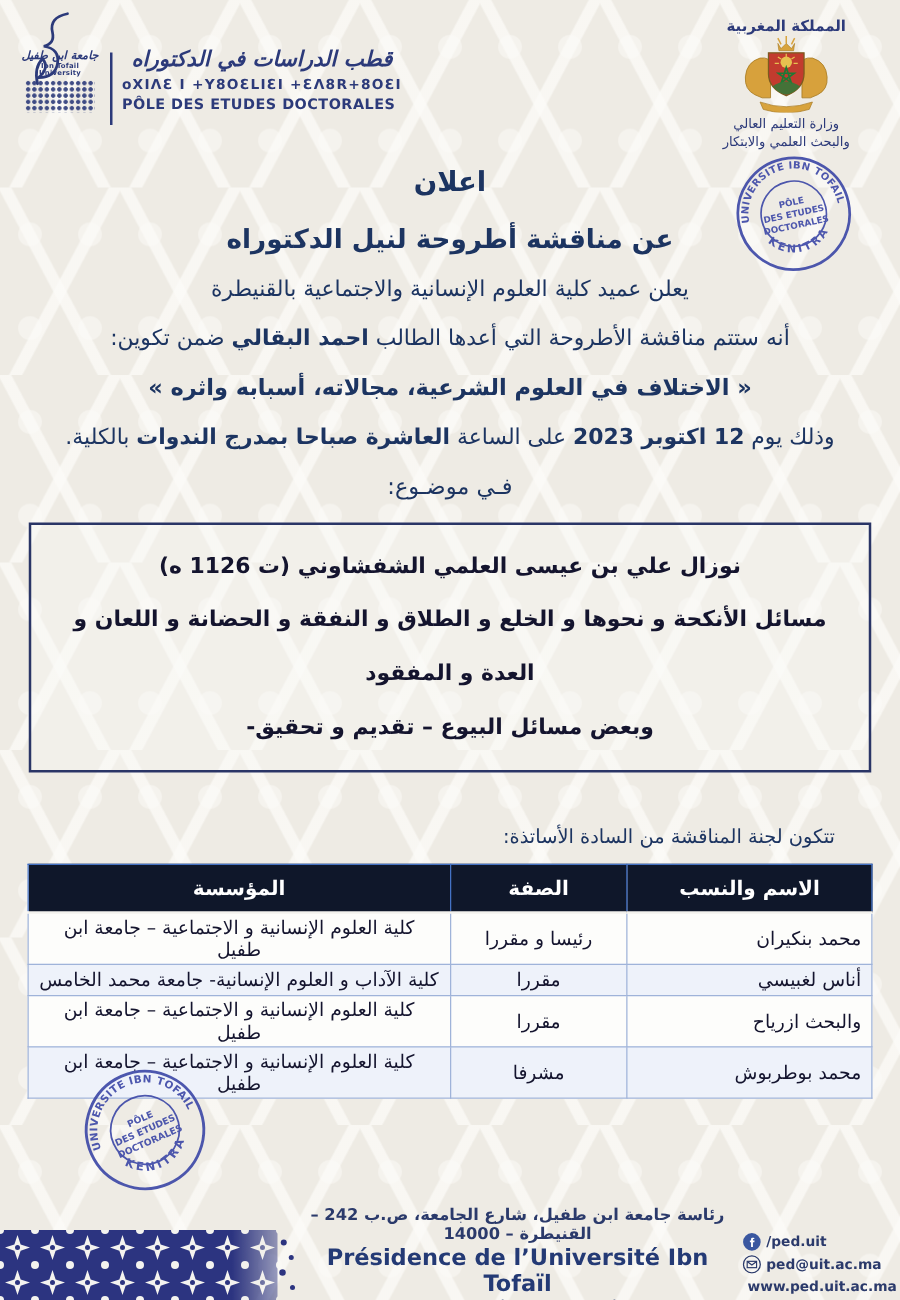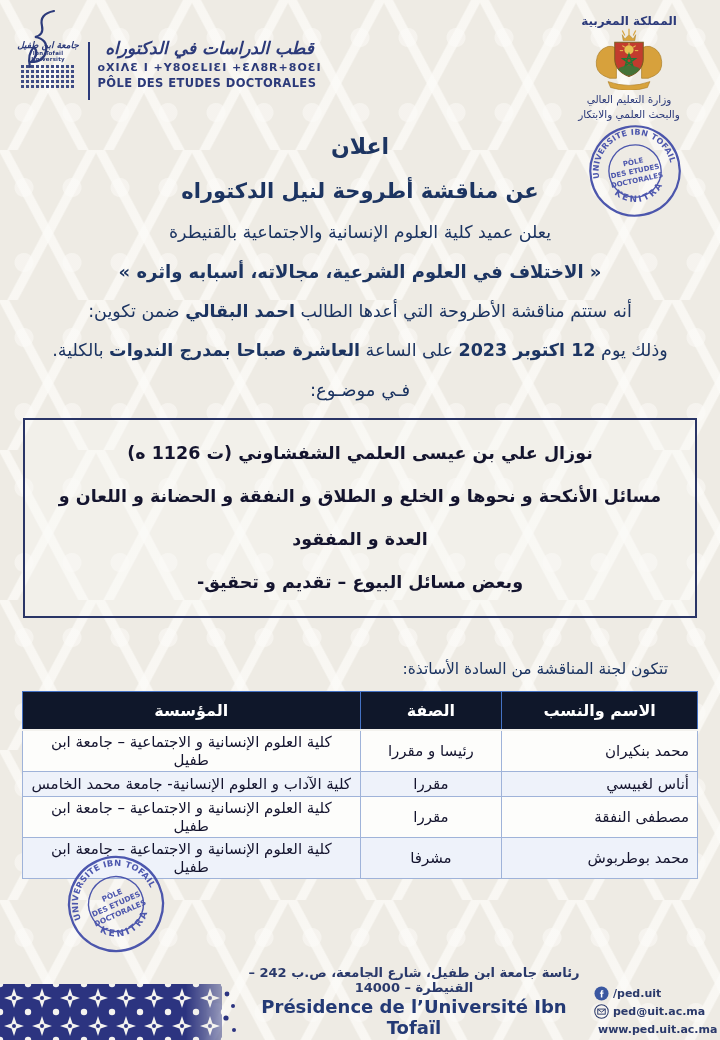--- a/index.html
+++ b/index.html
@@ -147,23 +147,23 @@
     <text x="70" y="62" font-size="8.4" font-weight="bold" fill="#3f4aa8" text-anchor="middle">PÔLE</text>
     <text x="70" y="73" font-size="8.4" font-weight="bold" fill="#3f4aa8" text-anchor="middle">DES ETUDES</text>
     <text x="70" y="84" font-size="8.4" font-weight="bold" fill="#3f4aa8" text-anchor="middle">DOCTORALES</text>
   </svg>
 
   <div class="title">اعلان</div>
   <div class="subtitle">عن مناقشة أطروحة لنيل الدكتوراه</div>
 
   <div class="bodyline">يعلن عميد كلية العلوم الإنسانية والاجتماعية  بالقنيطرة</div>
 
+  <div class="bodyline"><span>أنه ستتم مناقشة الأطروحة التي أعدها الطالب </span><span class="b">احمد البقالي</span><span> ضمن تكوين:</span></div>
+
   <div class="bodyline formation">« الاختلاف في العلوم الشرعية، مجالاته، أسبابه واثره  »</div>
-
-  <div class="bodyline"><span>أنه ستتم مناقشة الأطروحة التي أعدها الطالب </span><span class="b">احمد البقالي</span><span> ضمن تكوين:</span></div>
 
   <div class="bodyline"><span>وذلك يوم </span><span class="b">12 اكتوبر 2023</span><span> على الساعة  </span><span class="b">العاشرة صباحا بمدرج  الندوات</span><span> بالكلية.</span></div>
 
   <div class="bodyline subject-label">فـي موضـوع:</div>
 
   <div class="subject-box">
     <div>نوزال علي بن عيسى العلمي الشفشاوني (ت 1126 ه)</div>
     <div>مسائل الأنكحة و نحوها و الخلع و الطلاق و النفقة و الحضانة و اللعان و العدة و المفقود</div>
     <div>وبعض مسائل البيوع – تقديم و تحقيق-</div>
   </div>
@@ -183,21 +183,21 @@
         <td class="cell-name">محمد بنكيران</td>
         <td class="cell-role">رئيسا و مقررا</td>
         <td class="cell-inst">كلية العلوم الإنسانية و الاجتماعية – جامعة ابن طفيل</td>
       </tr>
       <tr>
         <td class="cell-name">أناس لغبيسي</td>
         <td class="cell-role">مقررا</td>
         <td class="cell-inst">كلية  الآداب و العلوم الإنسانية- جامعة محمد الخامس</td>
       </tr>
       <tr>
-        <td class="cell-name">مصطفى النفقة</td>
+        <td class="cell-name">والبحث ازرياح</td>
         <td class="cell-role">مقررا</td>
         <td class="cell-inst">كلية العلوم الإنسانية و الاجتماعية – جامعة ابن طفيل</td>
       </tr>
       <tr>
         <td class="cell-name">محمد بوطربوش</td>
         <td class="cell-role">مشرفا</td>
         <td class="cell-inst">كلية العلوم الإنسانية و الاجتماعية – جامعة ابن طفيل</td>
       </tr>
     </tbody>
   </table>

